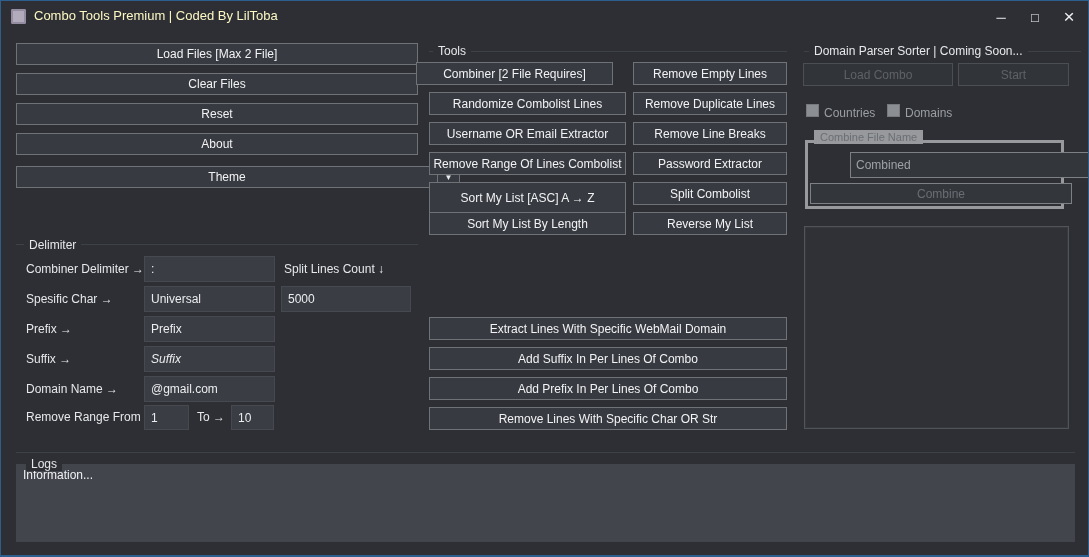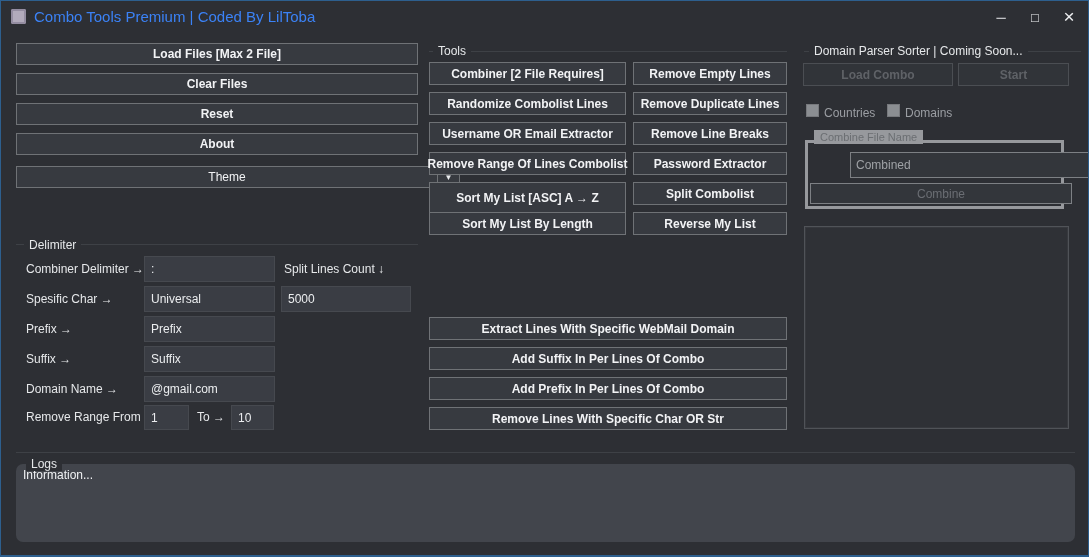--- a/index.html
+++ b/index.html
@@ -6,29 +6,29 @@
   .win {
     position:relative; width:1089px; height:557px; box-sizing:border-box;
     background:#2d2f34; border:1px solid #2d5f8e; border-bottom-width:2px;
     font-family:"Liberation Sans", sans-serif; overflow:hidden;
     -webkit-font-smoothing:antialiased;
   }
   
   .titlebar { position:absolute; left:0; top:0; width:100%; height:32px; }
   .appicon { position:absolute; left:10px; top:8px; width:15px; height:15px;
     background:#b2abbc; border-radius:2px; box-shadow:inset 0 0 0 2px #948da1; }
-  .wtitle { position:absolute; left:33px; top:7px; font-size:15px; color:#3b82f6; white-space:nowrap; }
+  .wtitle { position:absolute; left:33px; top:7px; font-size:13px; color:#fef9c3; white-space:nowrap; }
   .wctls { position:absolute; right:2px; top:0; height:32px; display:flex; }
   .ctl { width:34px; height:32px; display:flex; align-items:center; justify-content:center;
     color:#edeff1; font-size:13px; cursor:default; }
   .ctl.close { font-size:19px; }
   
   .btn { position:absolute; box-sizing:border-box; display:flex; align-items:center; justify-content:center;
     background:#373a40; border:1px solid #6f7276; color:#f2f3f5; font-family:"Liberation Sans",sans-serif;
-    font-size:12px; padding:0; white-space:nowrap; cursor:default;font-weight:bold; }
+    font-size:12px; padding:0; white-space:nowrap; cursor:default; }
   .btn-disabled { background:#313439; border-color:#4b4e53; color:#5f6267; }
   
   .combo { position:absolute; box-sizing:border-box; display:flex;
     background:#373a40; border:1px solid #6f7276; color:#f2f3f5; font-size:12px; }
   .combo .cap { flex:1; display:flex; align-items:center; justify-content:center; }
   .combo .arr { width:21px; border-left:1px solid #6f7276; display:flex; align-items:center;
     justify-content:center; font-size:8px; color:#eceef0; }
   
   .hline { position:absolute; height:1px; background:#3e4146; }
   .gl { position:absolute; background:#2d2f34; padding:0 5px; font-size:12px; color:#e6e8ea; white-space:nowrap; z-index:2; }
@@ -45,21 +45,21 @@
   .cgroup-tab { position:absolute; left:6px; top:-13px; background:#97999d; color:#6b6e72;
     font-size:11px; padding:1px 6px; white-space:nowrap; }
   .cinput { position:absolute; box-sizing:border-box; background:#33363b; border:1px solid #7d8084;
     color:#9fa2a6; font-family:"Liberation Sans",sans-serif; font-size:12px; padding:0 5px; outline:none;margin-left:40px; }
   .cbtn { position:absolute; box-sizing:border-box; display:flex; align-items:center; justify-content:center;
     background:#33363b; border:1px solid #7d8084; color:#6b6e74; font-size:12px; }
   
   .listbox { position:absolute; box-sizing:border-box; background:#2f3136; border:1px solid #505358;
     box-shadow:inset 0 0 0 1px #37393e; }
   .logbox { position:absolute; box-sizing:border-box; background:#42454c; color:#f0f2f4;
-    font-size:12px; padding:4px 7px; overflow:hidden;border-radius:7px; }
+    font-size:12px; padding:4px 7px; overflow:hidden; }
 </style>
 </head>
 <body>
 
 <div class="win">
 
   <div class="titlebar">
     <span class="appicon"></span>
     <span class="wtitle">Combo Tools Premium | Coded By LilToba</span>
     <div class="wctls">
@@ -84,37 +84,37 @@
   <span class="lbl" style="left:25px;top:261px">Combiner Delimiter →</span>
   <input class="field" style="left: 143px; top: 255px; width: 131px; height: 26px;" value=":">
 
   <span class="lbl" style="left:25px;top:291px">Spesific Char →</span>
   <input class="field" style="left: 143px; top: 285px; width: 131px; height: 26px;" value="Universal">
 
   <span class="lbl" style="left:25px;top:321px">Prefix →</span>
   <input class="field" style="left: 143px; top: 315px; width: 131px; height: 26px;" value="Prefix">
 
   <span class="lbl" style="left:25px;top:351px">Suffix →</span>
-  <input class="field" style="left: 143px; top: 345px; width: 131px; height: 26px;" value="Suffix">
+  <input class="field" style="left: 143px; top: 345px; width: 131px; height: 26px; font-style: italic;" value="Suffix">
 
   <span class="lbl" style="left:25px;top:381px">Domain Name →</span>
   <input class="field" style="left: 143px; top: 375px; width: 131px; height: 26px;" value="@gmail.com">
 
   <span class="lbl" style="left:25px;top:409px">Remove Range From :</span>
   <input class="field" style="left: 143px; top: 404px; width: 45px; height: 25px;" value="1">
   <span class="lbl" style="left:196px;top:409px">To →</span>
   <input class="field" style="left: 230px; top: 404px; width: 43px; height: 25px;" value="10">
 
   <span class="lbl" style="left:283px;top:261px">Split Lines Count ↓</span>
   <input class="field" style="left: 280px; top: 285px; width: 130px; height: 26px;" value="5000">
 
   <div class="hline" style="left:428px;top:50px;width:358px"></div>
   <span class="gl" style="left:432px;top:43px">Tools</span>
 
-  <button class="btn" style="left:428px;top:61px;width:197px;height:23px">Combiner [2 File Requires]</button>
+  <button class="btn" style="left:415px;top:61px;width:197px;height:23px">Combiner [2 File Requires]</button>
   <button class="btn" style="left:428px;top:91px;width:197px;height:23px">Randomize Combolist Lines</button>
   <button class="btn" style="left:428px;top:121px;width:197px;height:23px">Username OR Email Extractor</button>
   <button class="btn" style="left:428px;top:151px;width:197px;height:23px">Remove Range Of Lines Combolist</button>
   <button class="btn" style="left:428px;top:181px;width:197px;height:32px">Sort My List [ASC] A → Z</button>
   <button class="btn" style="left:428px;top:211px;width:197px;height:23px">Sort My List By Length</button>
 
   <button class="btn" style="left:632px;top:61px;width:154px;height:23px">Remove Empty Lines</button>
   <button class="btn" style="left:632px;top:91px;width:154px;height:23px">Remove Duplicate Lines</button>
   <button class="btn" style="left:632px;top:121px;width:154px;height:23px">Remove Line Breaks</button>
   <button class="btn" style="left:632px;top:151px;width:154px;height:23px">Password Extractor</button>

